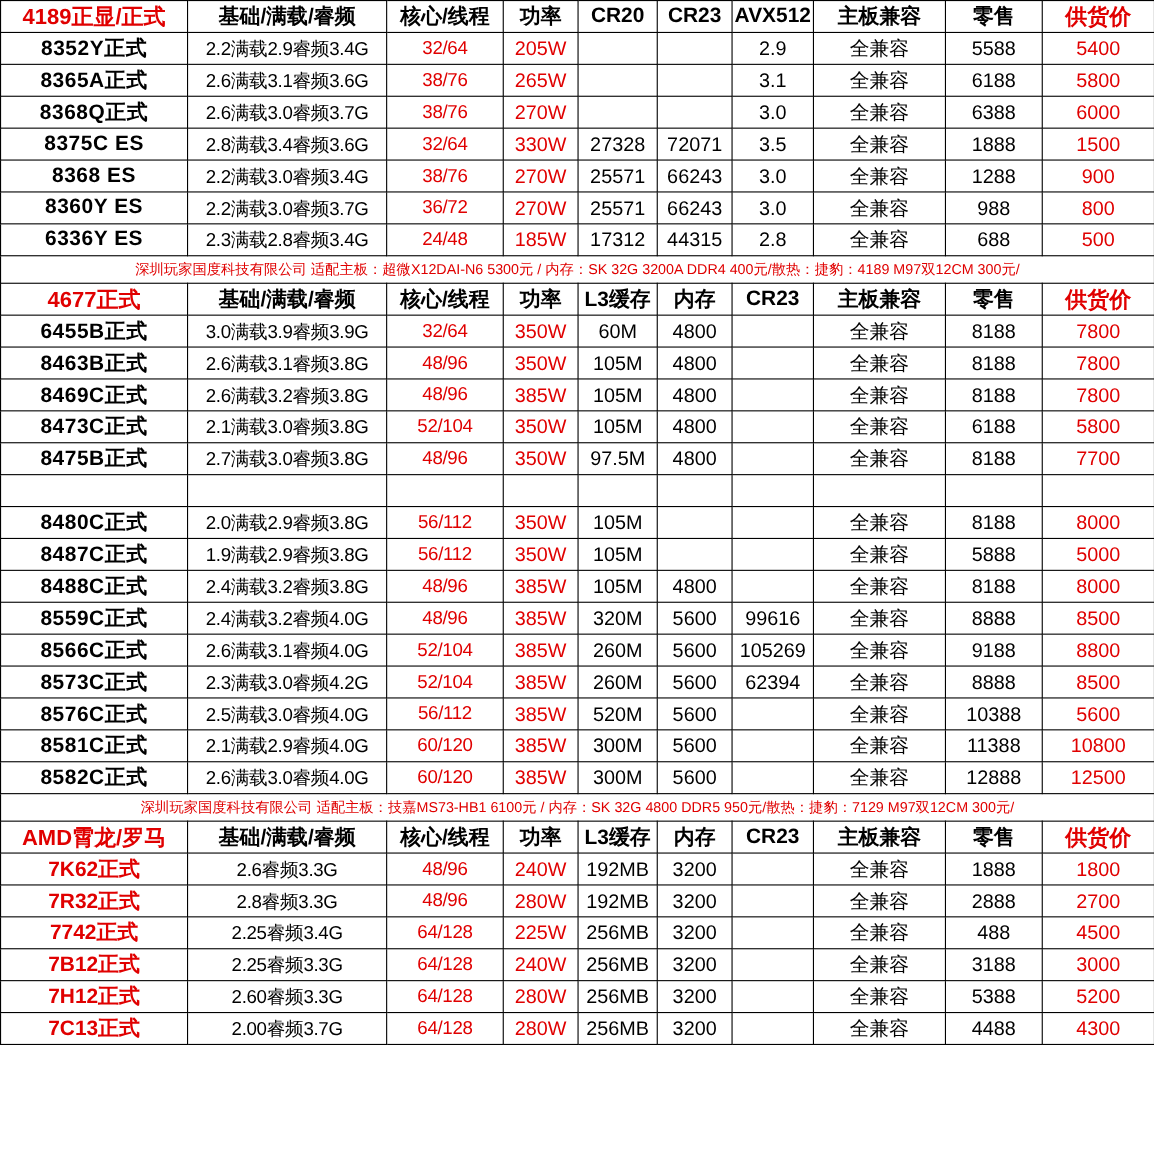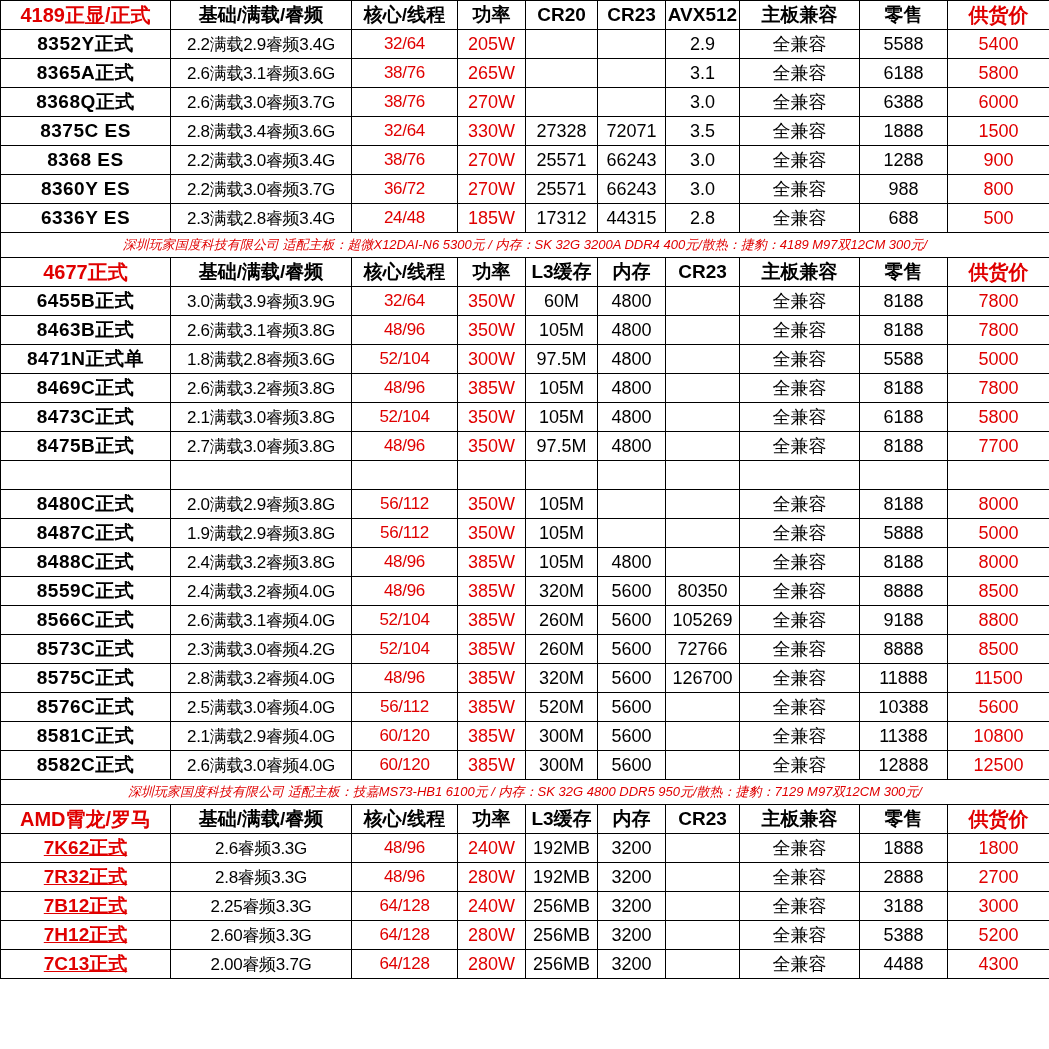--- a/index.html
+++ b/index.html
@@ -12,25 +12,25 @@
     font-size:18px;
     text-align:center;
     vertical-align:middle;
     overflow:hidden;
     white-space:nowrap;
     padding:0 1px;
   }
   .hdr{font-weight:bold;font-size:19px;}
   .hdr-red{color:#e00000;font-weight:bold;font-size:20px;text-align:center;}
   .model{font-weight:bold;font-size:19px;letter-spacing:.5px;}
-  .model-red{font-weight:bold;font-size:19px;color:#e00000;text-decoration:underline;}
+  .model-red{font-weight:bold;font-size:19px;color:#e00000;}
   .red{color:#e00000;}
   .spec{font-size:17px;letter-spacing:-0.3px;}
   .note{
-    font-size:13px;color:#e00000;text-align:center;letter-spacing:0px;font-style:italic;
+    font-size:13px;color:#e00000;text-align:center;letter-spacing:0px;
   }
   .note td{height:24px;font-size:13px;}
   
   col.c0{width:170px;}
   col.c1{width:181px;}
   col.c2{width:106px;}
   col.c3{width:68px;}
   col.c4{width:72px;}
   col.c5{width:68px;}
   col.c6{width:74px;}
@@ -185,32 +185,20 @@
           <td class="red spec">48/96</td>
           <td class="red">350W</td>
           <td>105M</td>
           <td>4800</td>
           <td></td>
           <td>全兼容</td>
           <td>8188</td>
           <td class="red">7800</td>
         </tr>
         <tr>
-          <td class="model">8471N正式单</td>
-          <td class="spec">1.8满载2.8睿频3.6G</td>
-          <td class="red spec">52/104</td>
-          <td class="red">300W</td>
-          <td>97.5M</td>
-          <td>4800</td>
-          <td></td>
-          <td>全兼容</td>
-          <td>5588</td>
-          <td class="red">5000</td>
-        </tr>
-        <tr>
           <td class="model">8469C正式</td>
           <td class="spec">2.6满载3.2睿频3.8G</td>
           <td class="red spec">48/96</td>
           <td class="red">385W</td>
           <td>105M</td>
           <td>4800</td>
           <td></td>
           <td>全兼容</td>
           <td>8188</td>
           <td class="red">7800</td>
@@ -287,21 +275,21 @@
           <td>8188</td>
           <td class="red">8000</td>
         </tr>
         <tr>
           <td class="model">8559C正式</td>
           <td class="spec">2.4满载3.2睿频4.0G</td>
           <td class="red spec">48/96</td>
           <td class="red">385W</td>
           <td>320M</td>
           <td>5600</td>
-          <td>80350</td>
+          <td>99616</td>
           <td>全兼容</td>
           <td>8888</td>
           <td class="red">8500</td>
         </tr>
         <tr>
           <td class="model">8566C正式</td>
           <td class="spec">2.6满载3.1睿频4.0G</td>
           <td class="red spec">52/104</td>
           <td class="red">385W</td>
           <td>260M</td>
@@ -311,36 +299,24 @@
           <td>9188</td>
           <td class="red">8800</td>
         </tr>
         <tr>
           <td class="model">8573C正式</td>
           <td class="spec">2.3满载3.0睿频4.2G</td>
           <td class="red spec">52/104</td>
           <td class="red">385W</td>
           <td>260M</td>
           <td>5600</td>
-          <td>72766</td>
+          <td>62394</td>
           <td>全兼容</td>
           <td>8888</td>
           <td class="red">8500</td>
-        </tr>
-        <tr>
-          <td class="model">8575C正式</td>
-          <td class="spec">2.8满载3.2睿频4.0G</td>
-          <td class="red spec">48/96</td>
-          <td class="red">385W</td>
-          <td>320M</td>
-          <td>5600</td>
-          <td>126700</td>
-          <td>全兼容</td>
-          <td>11888</td>
-          <td class="red">11500</td>
         </tr>
         <tr>
           <td class="model">8576C正式</td>
           <td class="spec">2.5满载3.0睿频4.0G</td>
           <td class="red spec">56/112</td>
           <td class="red">385W</td>
           <td>520M</td>
           <td>5600</td>
           <td></td>
           <td>全兼容</td>
@@ -404,20 +380,32 @@
           <td class="red spec">48/96</td>
           <td class="red">280W</td>
           <td>192MB</td>
           <td>3200</td>
           <td></td>
           <td>全兼容</td>
           <td>2888</td>
           <td class="red">2700</td>
         </tr>
         <tr>
+          <td class="model-red">7742正式</td>
+          <td class="spec">2.25睿频3.4G</td>
+          <td class="red spec">64/128</td>
+          <td class="red">225W</td>
+          <td>256MB</td>
+          <td>3200</td>
+          <td></td>
+          <td>全兼容</td>
+          <td>488</td>
+          <td class="red">4500</td>
+        </tr>
+        <tr>
           <td class="model-red">7B12正式</td>
           <td class="spec">2.25睿频3.3G</td>
           <td class="red spec">64/128</td>
           <td class="red">240W</td>
           <td>256MB</td>
           <td>3200</td>
           <td></td>
           <td>全兼容</td>
           <td>3188</td>
           <td class="red">3000</td>

